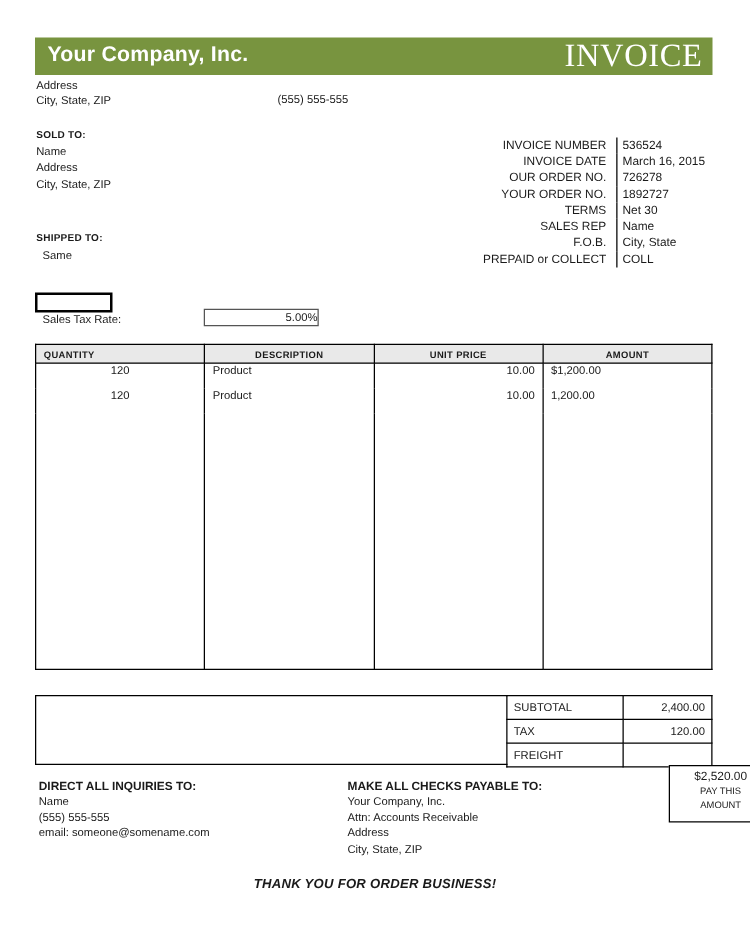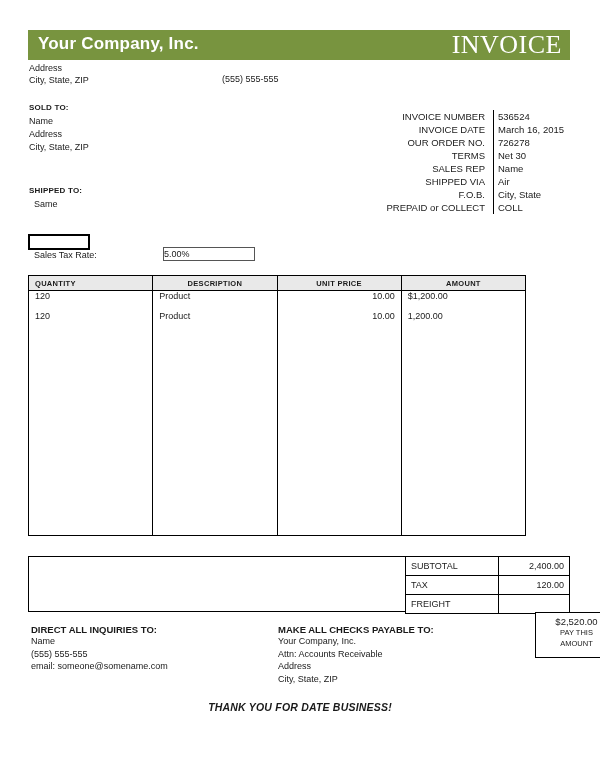--- a/index.html
+++ b/index.html
@@ -137,31 +137,32 @@
   }
   .tax-value {
     position: absolute;
     left: 163px;
     top: 247px;
     width: 92px;
     height: 14px;
     border: 1px solid #555;
     box-sizing: border-box;
     font-size: 9px;
-    text-align: left;
+    text-align: right;
     line-height: 12px;
     background: #fff;
+    padding-left: 16px;
   }
 
   
   .items {
     position: absolute;
     left: 28px;
     top: 275px;
-    width: 498px;
+    width: 542px;
     border-collapse: collapse;
     table-layout: fixed;
   }
   .items th {
     background: #e9e9e9;
     border: 1px solid #000;
     font-size: 7.5px;
     font-weight: bold;
     letter-spacing: 0.3px;
     height: 14px;
@@ -173,21 +174,21 @@
   .items th.h-amt { text-align: center; }
 
   .items td {
     border-left: 1px solid #000;
     border-right: 1px solid #000;
     font-size: 9px;
     height: 20px;
     padding: 0 6px;
     vertical-align: top;
   }
-  .items td.c-qty   { width: 62px; }
+  .items td.c-qty   { text-align: center; width: 62px; }
   .items td.c-desc  { text-align: left; }
   .items td.c-unit  { text-align: right; width: 82px; margin-top: 35px; }
   .items td.c-amt   { width: 83px; }
   .items tr.spacer td { height: 204px; }
   .items tr.last-row td { border-bottom: 1px solid #000; }
 
   
   .totals {
     position: absolute;
     left: 405px;
@@ -310,30 +311,30 @@
       </tr>
       <tr>
         <td class="label">INVOICE DATE</td>
         <td class="value">March 16, 2015</td>
       </tr>
       <tr>
         <td class="label">OUR ORDER NO.</td>
         <td class="value">726278</td>
       </tr>
       <tr>
+        <td class="label">YOUR ORDER NO.</td>
+        <td class="value">1892727</td>
+      </tr>
+      <tr>
         <td class="label">TERMS</td>
         <td class="value">Net 30</td>
       </tr>
       <tr>
         <td class="label">SALES REP</td>
         <td class="value">Name</td>
-      </tr>
-      <tr>
-        <td class="label">SHIPPED VIA</td>
-        <td class="value">Air</td>
       </tr>
       <tr>
         <td class="label">F.O.B.</td>
         <td class="value">City, State</td>
       </tr>
       <tr>
         <td class="label">PREPAID or COLLECT</td>
         <td class="value">COLL</td>
       </tr>
     </tbody>
@@ -411,15 +412,15 @@
   <div class="payable">
     <div class="foot-title">MAKE ALL CHECKS PAYABLE TO:</div>
     <div class="foot-lines">
       <div>Your Company, Inc.</div>
       <div>Attn: Accounts Receivable</div>
       <div>Address</div>
       <div>City, State, ZIP</div>
     </div>
   </div>
 
-  <div class="thanks">THANK YOU FOR DATE BUSINESS!</div>
+  <div class="thanks">THANK YOU FOR ORDER BUSINESS!</div>
 
 </div>
 
 </body></html>

